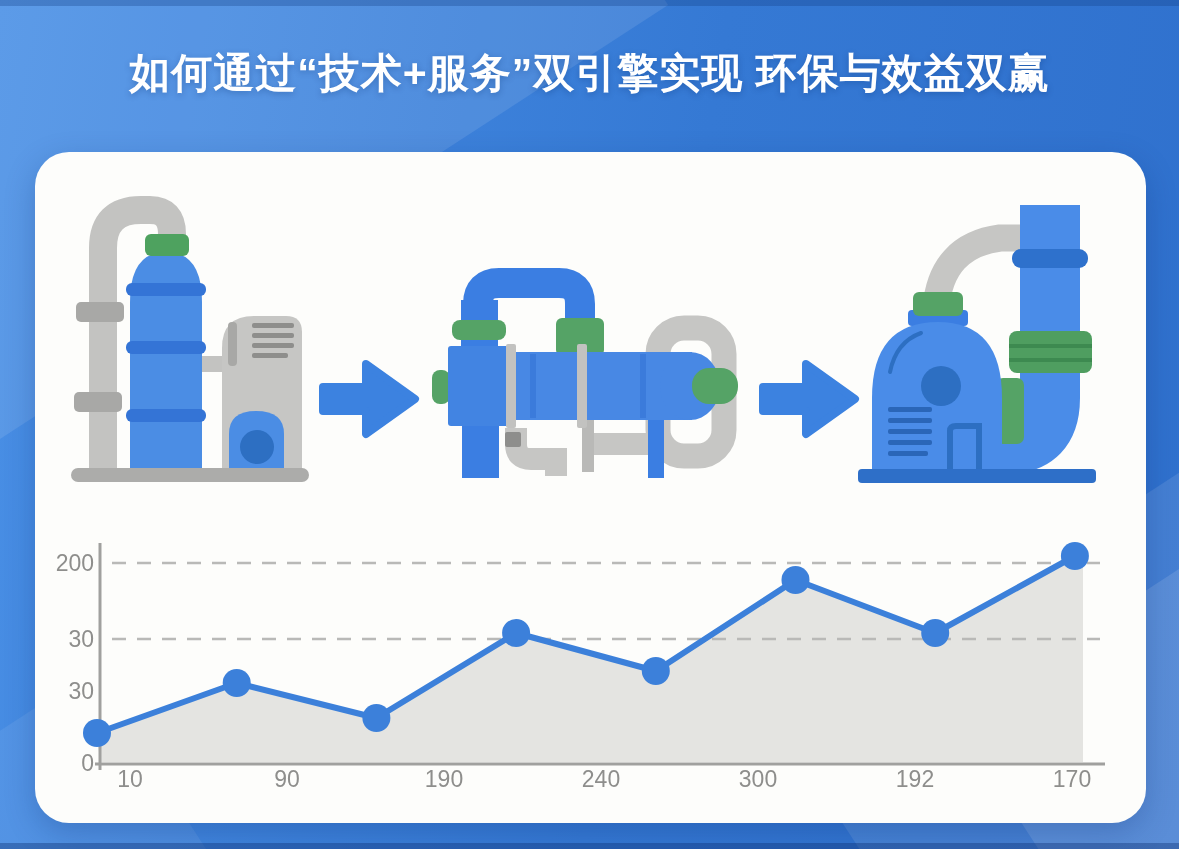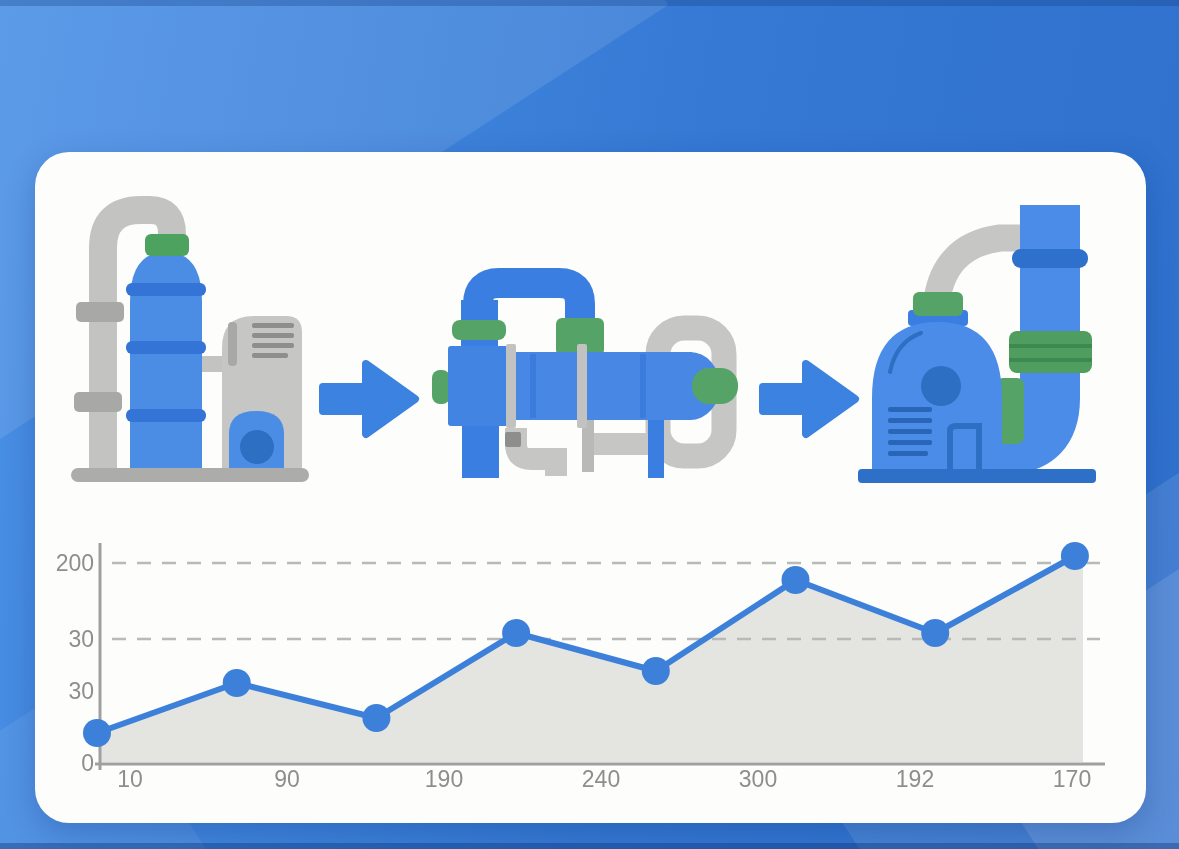--- a/index.html
+++ b/index.html
@@ -33,20 +33,21 @@
 
 <div class="stage">
 
   <div class="band band-tl"></div>
   <div class="band band-br1"></div>
   <div class="band band-br2"></div>
   <div class="band band-bl"></div>
   <div class="band edge-top"></div>
   <div class="band edge-bottom"></div>
 
+  <div class="title">如何通过“技术+服务”双引擎实现 环保与效益双赢</div>
 
   <div class="card"></div>
 
   <svg style="left:60px;top:190px" width="255" height="300" viewBox="60 190 255 300">
     <path d="M103 476 L103 248 Q103 210 141 210 L150 210 Q172 210 172 234 L172 248" fill="none" stroke="#c3c3c1" stroke-width="28"></path>
     <rect x="76" y="302" width="48" height="20" rx="5" fill="#a8a8a6"></rect>
     <rect x="74" y="392" width="48" height="20" rx="5" fill="#a8a8a6"></rect>
     <rect x="198" y="356" width="30" height="16" fill="#c3c3c1"></rect>
     <path d="M130 480 L130 302 Q130 252 166 252 Q202 252 202 302 L202 480 Z" fill="#4b8de4"></path>
     <rect x="145" y="234" width="44" height="22" rx="6" fill="#4ea25f"></rect>

